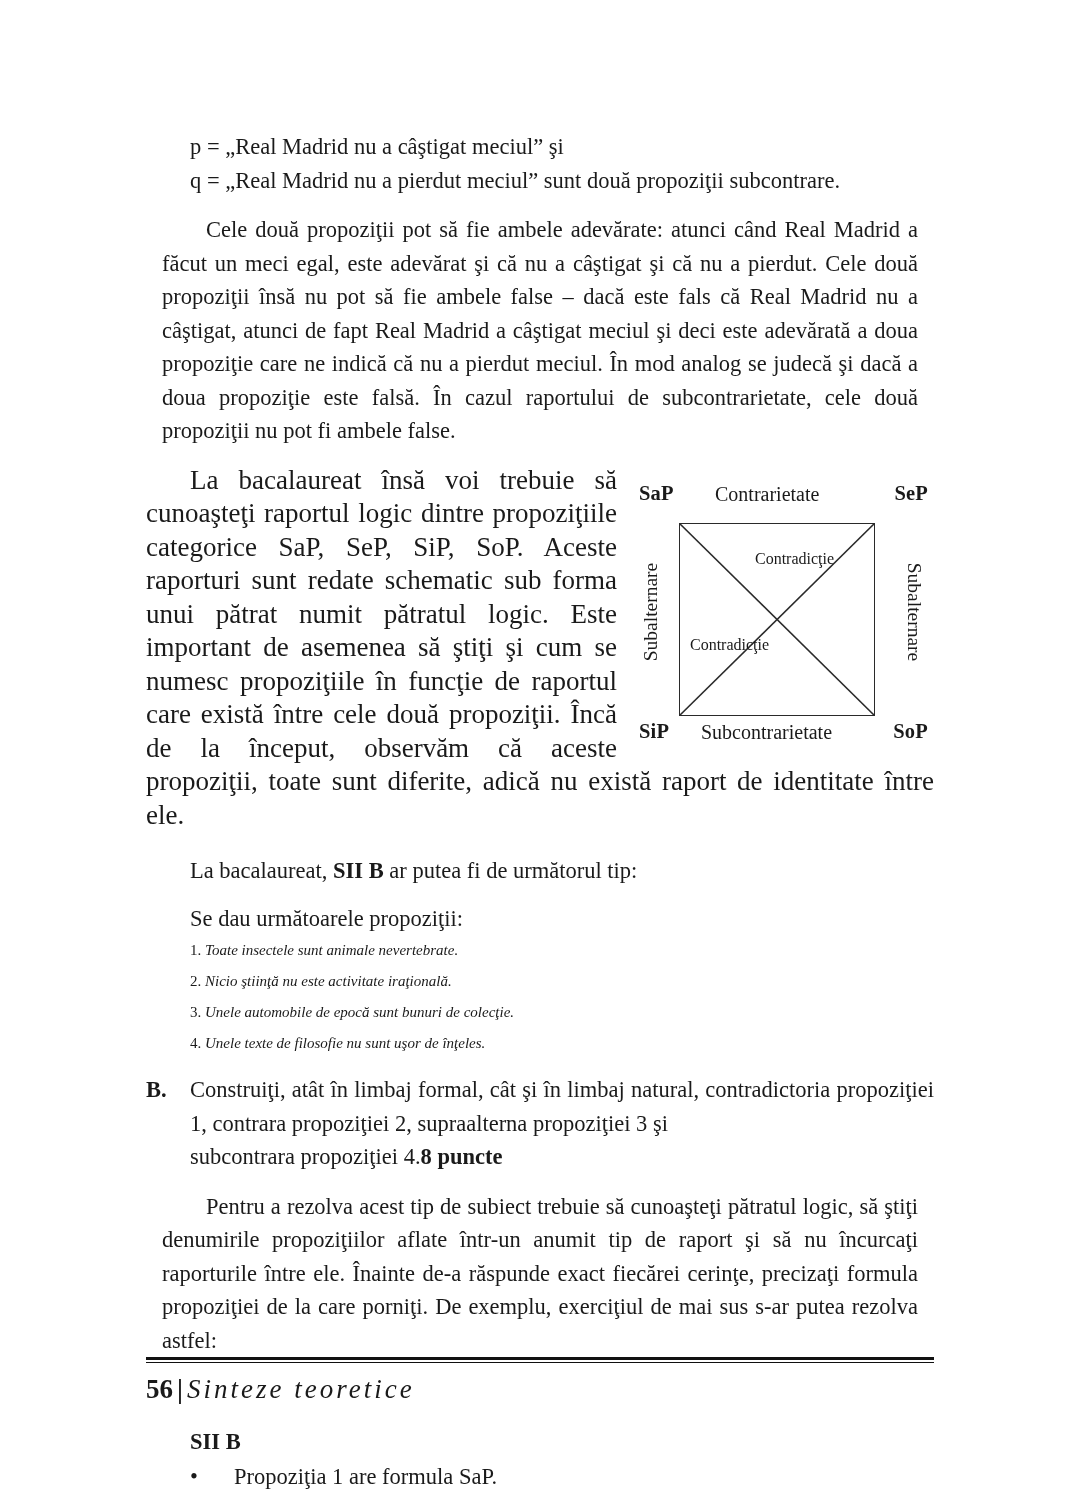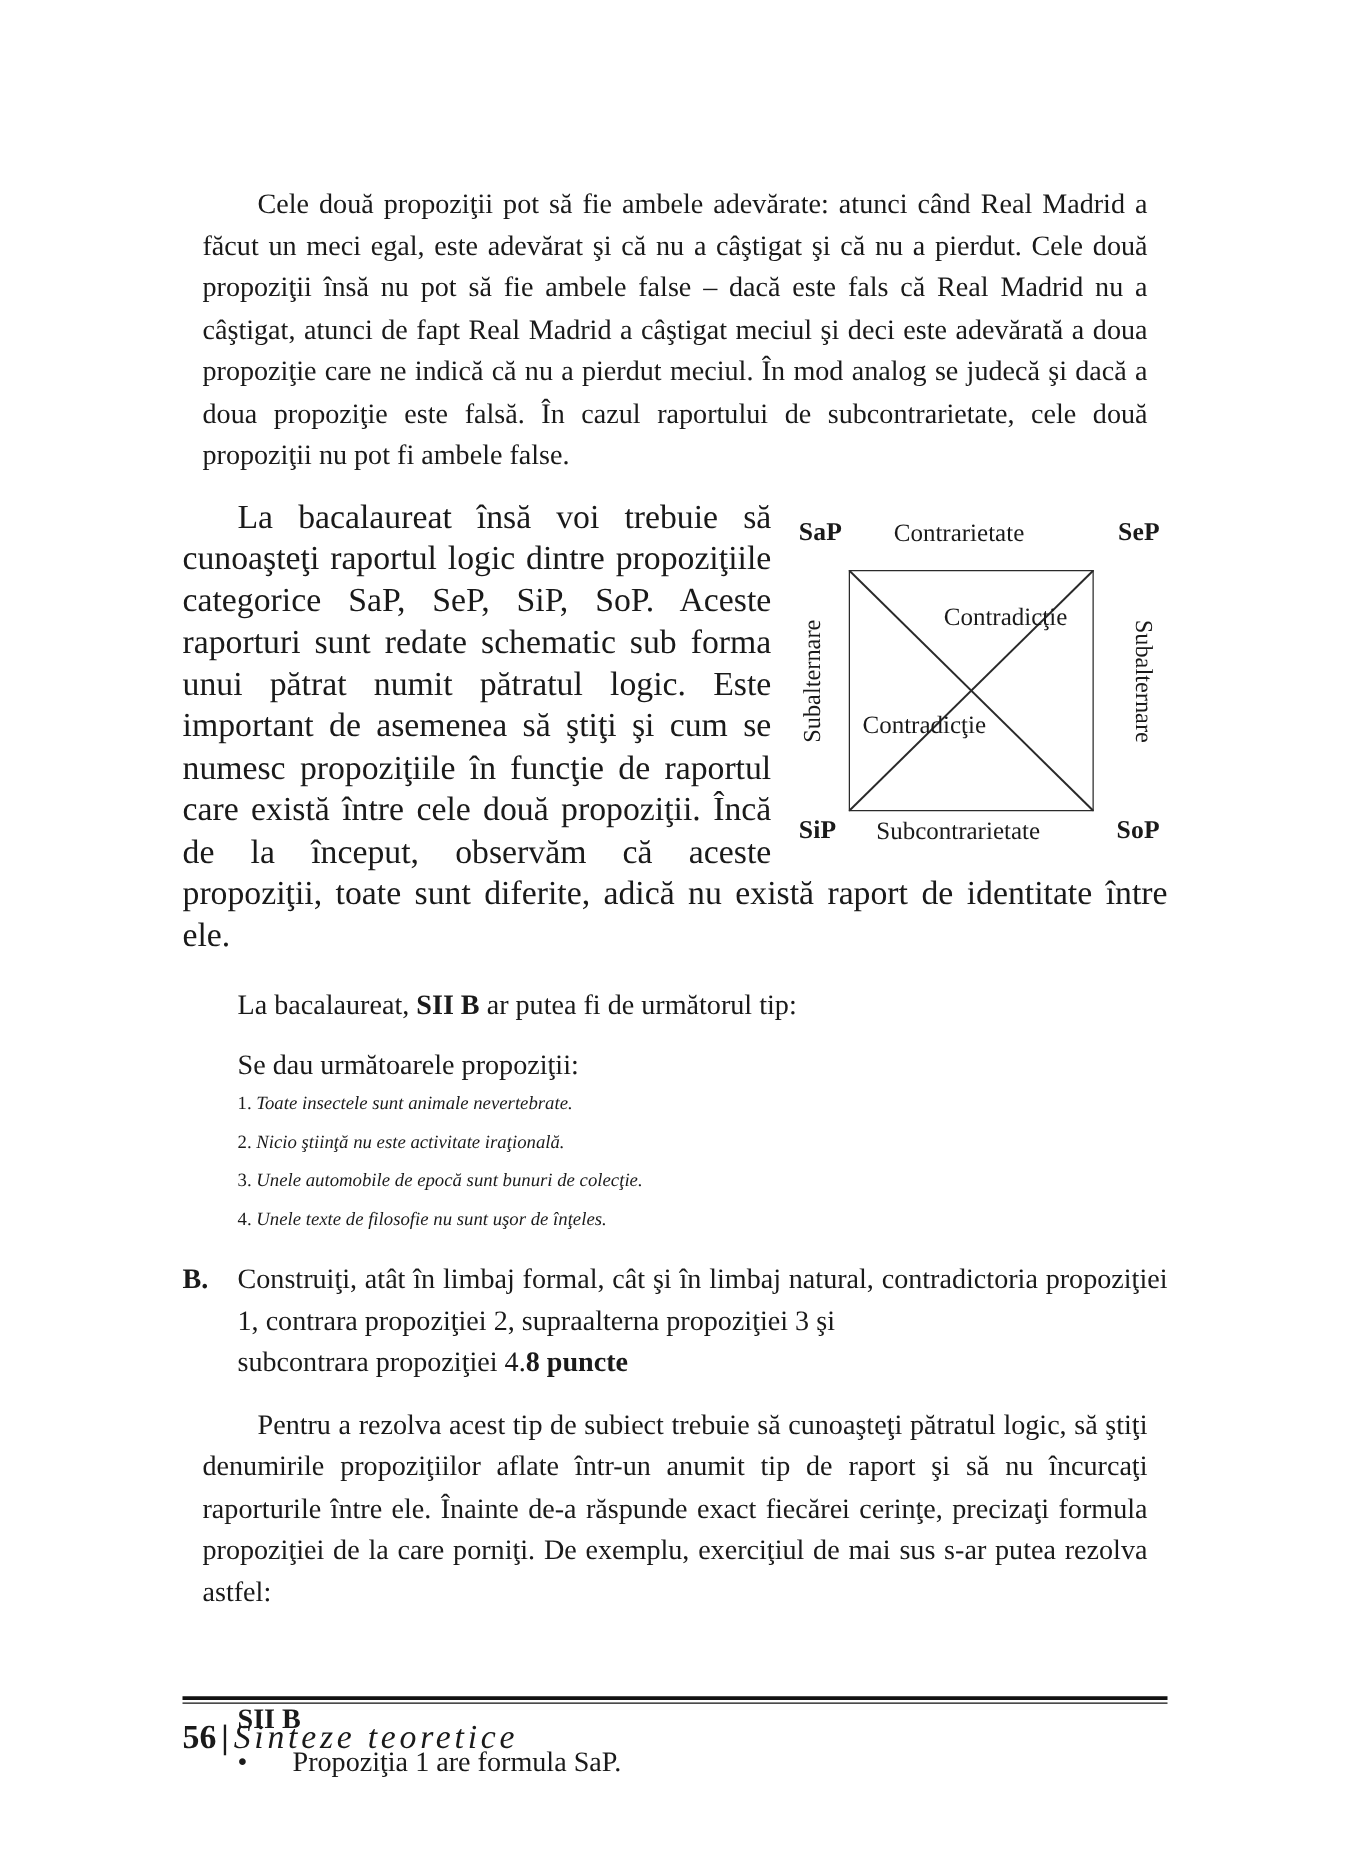--- a/index.html
+++ b/index.html
@@ -118,21 +118,21 @@
   .side-right {
     right: -40px;
     top: 144px;
     width: 120px;
     text-align: center;
     transform: translate(0, -50%) rotate(90deg);
   }
 
   .diag-label {
     position: absolute;
-    font-size: 20px;
+    font-size: 16px;
     white-space: nowrap;
     background: transparent;
   }
   .diag-upper { left: 124px; top: 82px; }
   .diag-lower { left: 59px;  top: 168px; }
 
   
   .gap-s  { height: 14px; }
   .gap-m  { height: 22px; }
   .gap-xl { height: 52px; }
@@ -224,20 +224,22 @@
   }
 </style>
 </head>
 <body>
 
 <div class="page">
 
   <div class="content">
 
     <div class="line-block">
+      <span class="ln">p = „Real Madrid nu a câştigat meciul” şi</span>
+      <span class="ln">q = „Real Madrid nu a pierdut meciul” sunt două propoziţii subcontrare.</span>
     </div>
 
     <p class="body-text indent">Cele două propoziţii pot să fie ambele adevărate: atunci când Real Madrid a făcut un meci egal, este adevărat şi că nu a câştigat şi că nu a pierdut. Cele două propoziţii însă nu pot să fie ambele false – dacă este fals că Real Madrid nu a câştigat, atunci de fapt Real Madrid a câştigat meciul şi deci este adevărată a doua propoziţie care ne indică că nu a pierdut meciul. În mod analog se judecă şi dacă a doua propoziţie este falsă. În cazul raportului de subcontrarietate, cele două propoziţii nu pot fi ambele false.</p>
 
     <div class="wrap-block">
 
       <div class="figure">
         <div class="sq-outer">
 
           <div class="corner corner-sap">SaP</div>

